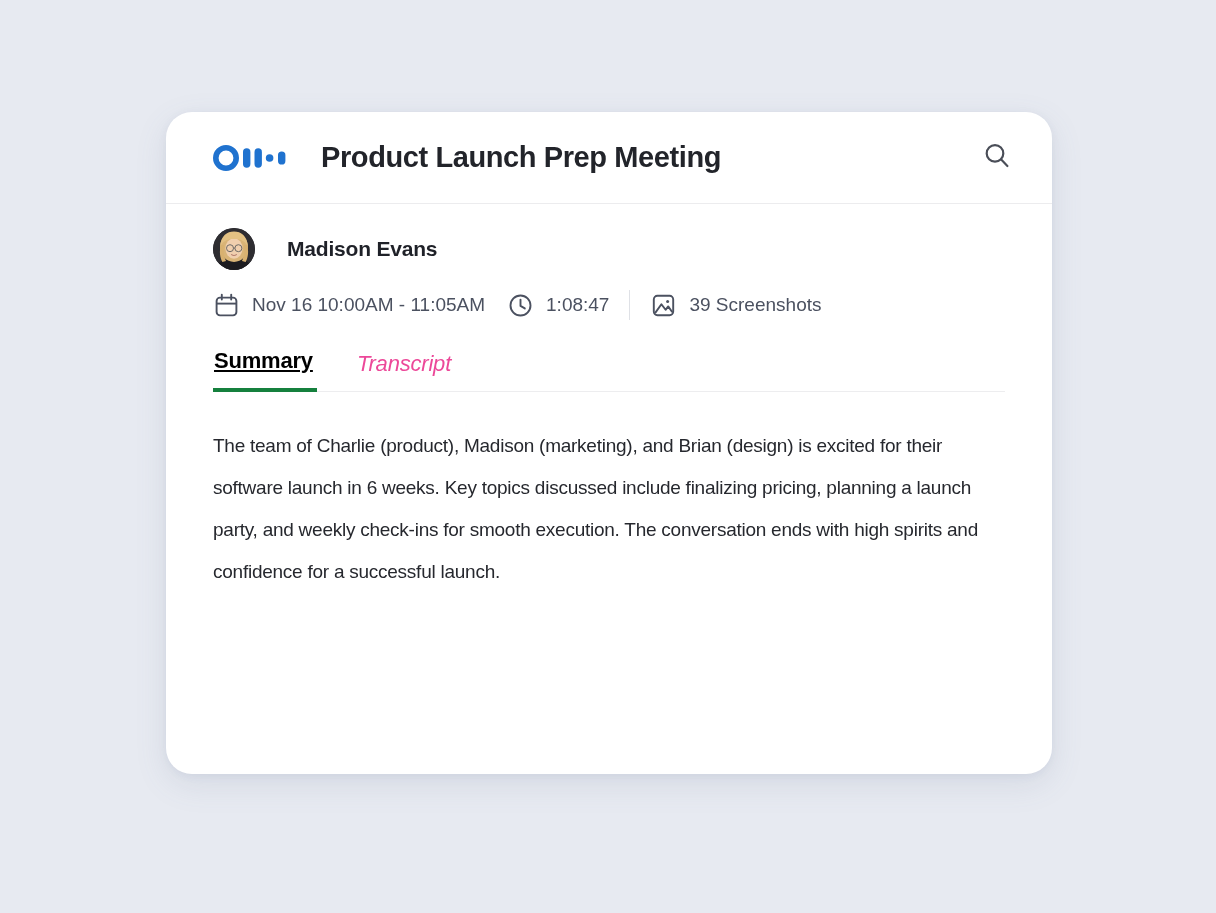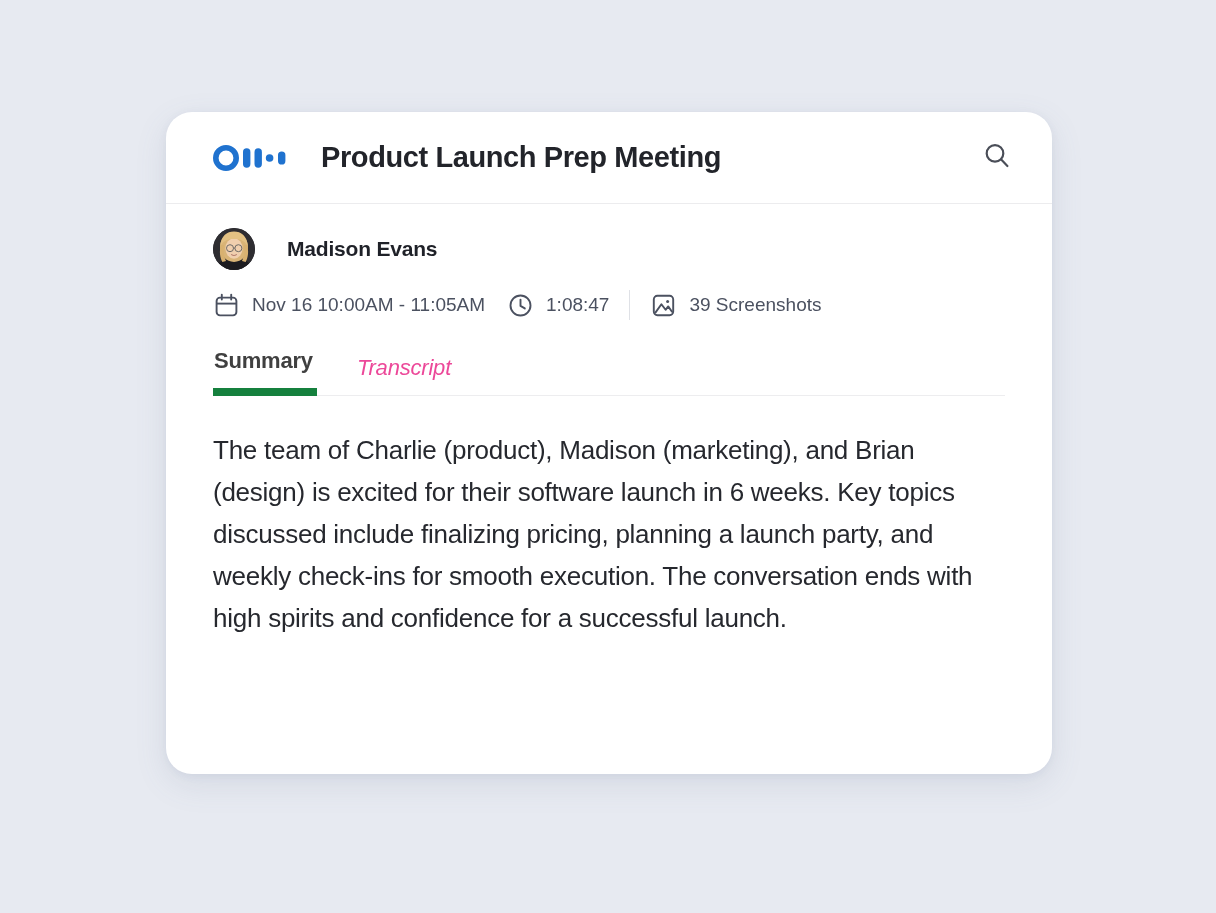--- a/index.html
+++ b/index.html
@@ -149,38 +149,39 @@
     font-size: 22px;
     padding: 0 0 14px 0;
     margin-right: 38px;
     cursor: pointer;
     letter-spacing: -0.2px;
     background: none;
     border: none;
     font-family: inherit;
   }
   .tab.active {
-    color: #404040;
+    color: #000000;
     font-weight: bold;
-    border-bottom: 8px solid #15803d;
+    border-bottom: 4px solid #15803d;
     margin-bottom: -1px;
     padding-left: 1px;
     padding-right: 4px;
+    text-decoration: underline;
   }
   .tab.inactive {
     color: #ec4899;
     font-weight: normal;
     padding-left: 2px;
     font-style: italic;
   }
 
   
   .summary-text {
     margin-top: 33px;
-    font-size: 26px;
+    font-size: 19px;
     line-height: 42px;
     color: #26282e;
     letter-spacing: -0.25px;
     max-width: 790px;
   }
 </style>
 </head>
 <body>
 
 <div class="stage">

